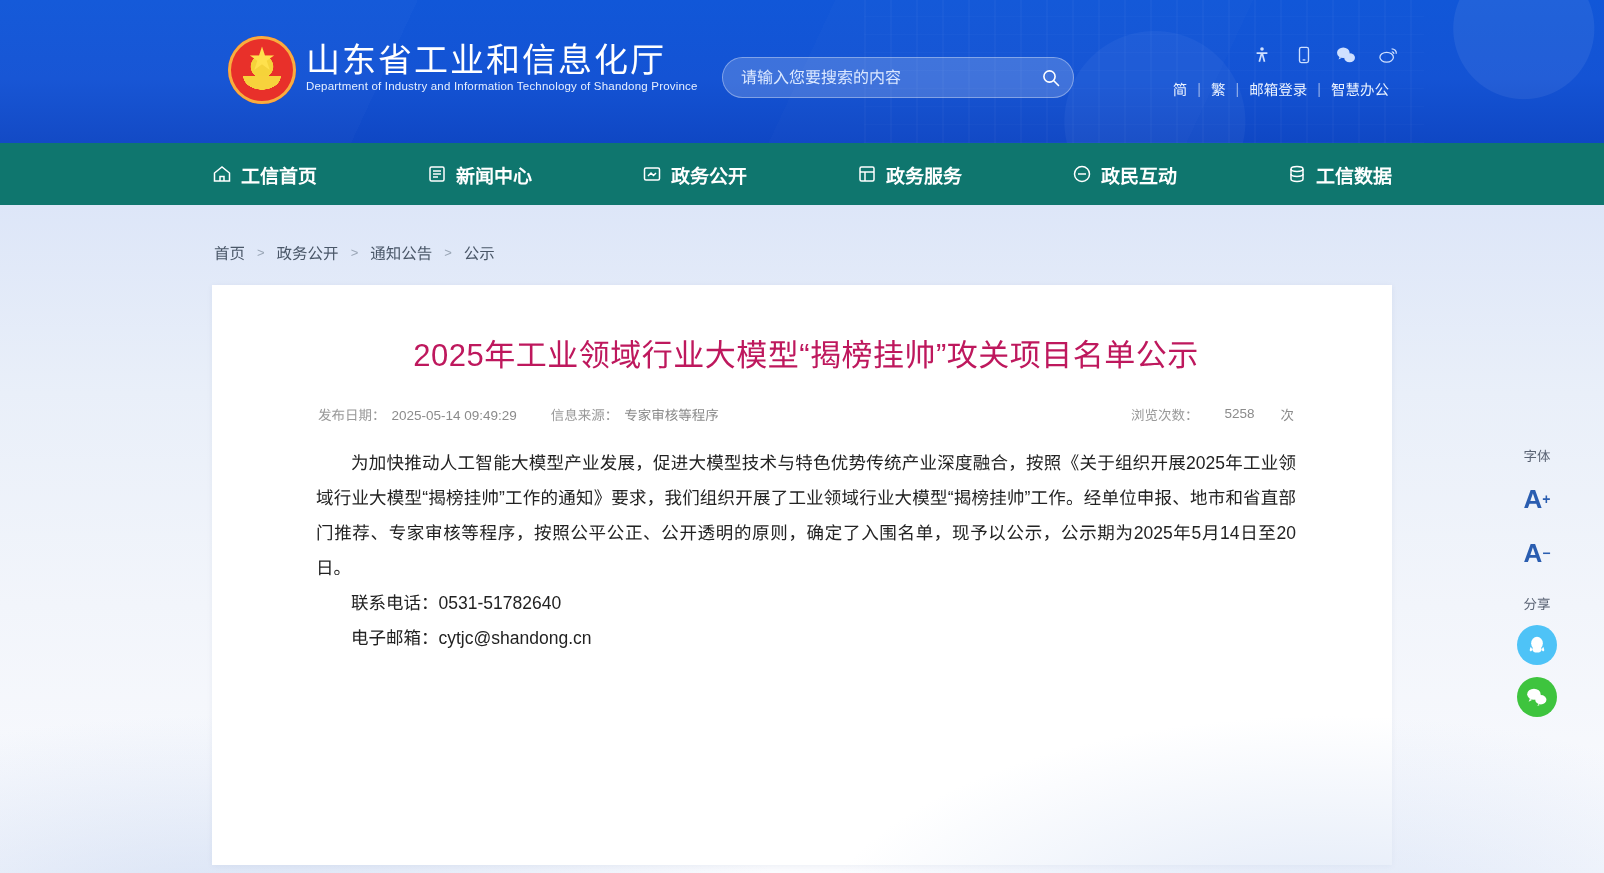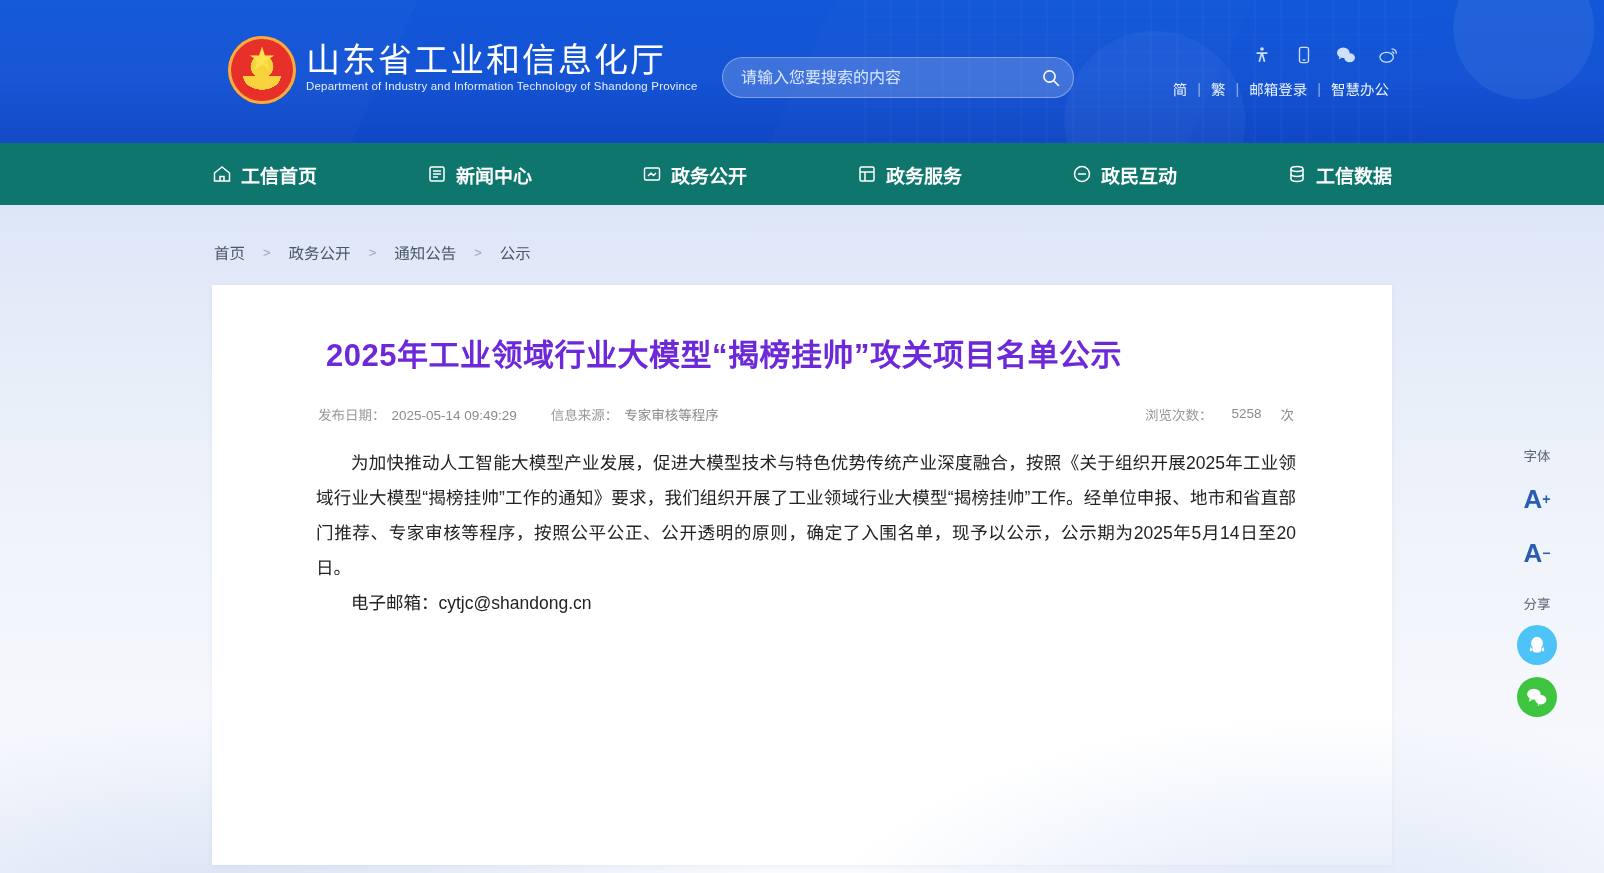--- a/index.html
+++ b/index.html
@@ -192,55 +192,56 @@
 
   .breadcrumb {
     position: relative;
     width: 1180px;
     margin: 0 auto;
     padding: 36px 0 22px 2px;
     font-size: 15.5px;
     color: #4a5768;
     display: flex;
     align-items: center;
-    gap: 18px;
+    gap: 12px;
   }
   .breadcrumb a { color: #4a5768; text-decoration: none; }
   .breadcrumb .gt { color: #9aa6b6; font-size: 13px; }
 
   .article-card {
     position: relative;
     width: 1180px;
     margin: 0 auto;
     background: #ffffff;
     min-height: 580px;
     padding: 50px 96px 30px 104px;
     box-shadow: 0 1px 6px rgba(20,50,110,0.06);
   }
   .article-title {
     font-size: 31px;
-    font-weight: 700;
-    color: #6d28d9;
+    font-weight: 400;
+    color: #be185d;
     line-height: 1.38;
+    text-align: center;
     letter-spacing: 0.5px;
     padding: 0 10px;
   }
   .meta-row {
     margin-top: 26px;
     display: flex;
     align-items: center;
     font-size: 13.5px;
     color: #8b8b8b;
     padding: 0 2px;
     justify-content: center;
   }
   .meta-row .m-label { color: #999999; }
   .meta-row .m-val { color: #8b8b8b; margin-left: 6px; }
   .meta-left { display: flex; gap: 34px; }
-  .meta-right { margin-left: auto; display: flex; align-items: center; gap: 13px; }
+  .meta-right { margin-left: auto; display: flex; align-items: center; gap: 20px; }
 
   .article-body {
     margin-top: 22px;
     font-size: 17.5px;
     line-height: 2.0;
     color: #222222;
     text-align: justify;
   }
   .article-body p { text-indent: 2em; }
   .article-body p.noindent { text-indent: 2em; }
@@ -434,20 +435,21 @@
       </div>
       <div class="meta-right">
         <span class="m-label">浏览次数：</span>
         <span class="m-val">5258</span>
         <span class="m-val">次</span>
       </div>
     </div>
 
     <div class="article-body">
       <p>为加快推动人工智能大模型产业发展，促进大模型技术与特色优势传统产业深度融合，按照《关于组织开展2025年工业领域行业大模型“揭榜挂帅”工作的通知》要求，我们组织开展了工业领域行业大模型“揭榜挂帅”工作。经单位申报、地市和省直部门推荐、专家审核等程序，按照公平公正、公开透明的原则，确定了入围名单，现予以公示，公示期为2025年5月14日至20日。</p>
+      <p class="noindent">联系电话：0531-51782640</p>
       <p class="noindent">电子邮箱：cytjc@shandong.cn</p>
     </div>
   </div>
 
   <div class="side-tools">
     <div class="st-label">字体</div>
     <div class="font-btn">
       <span>A</span>
         <sup>+</sup>
     </div>

